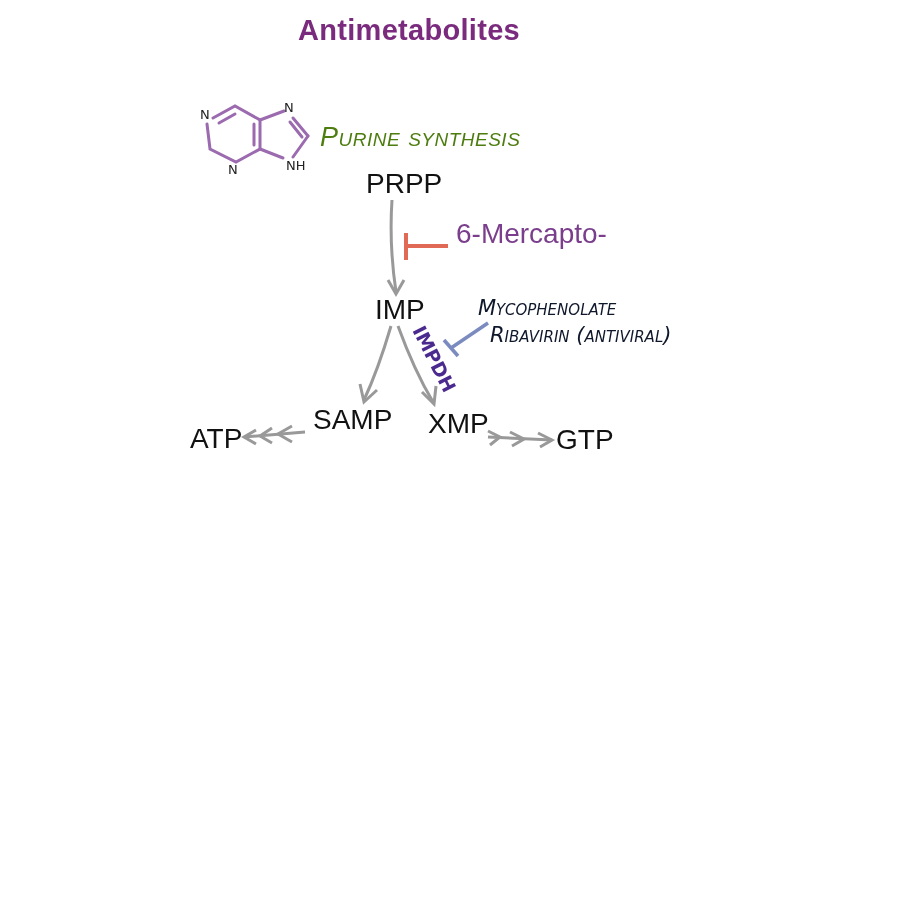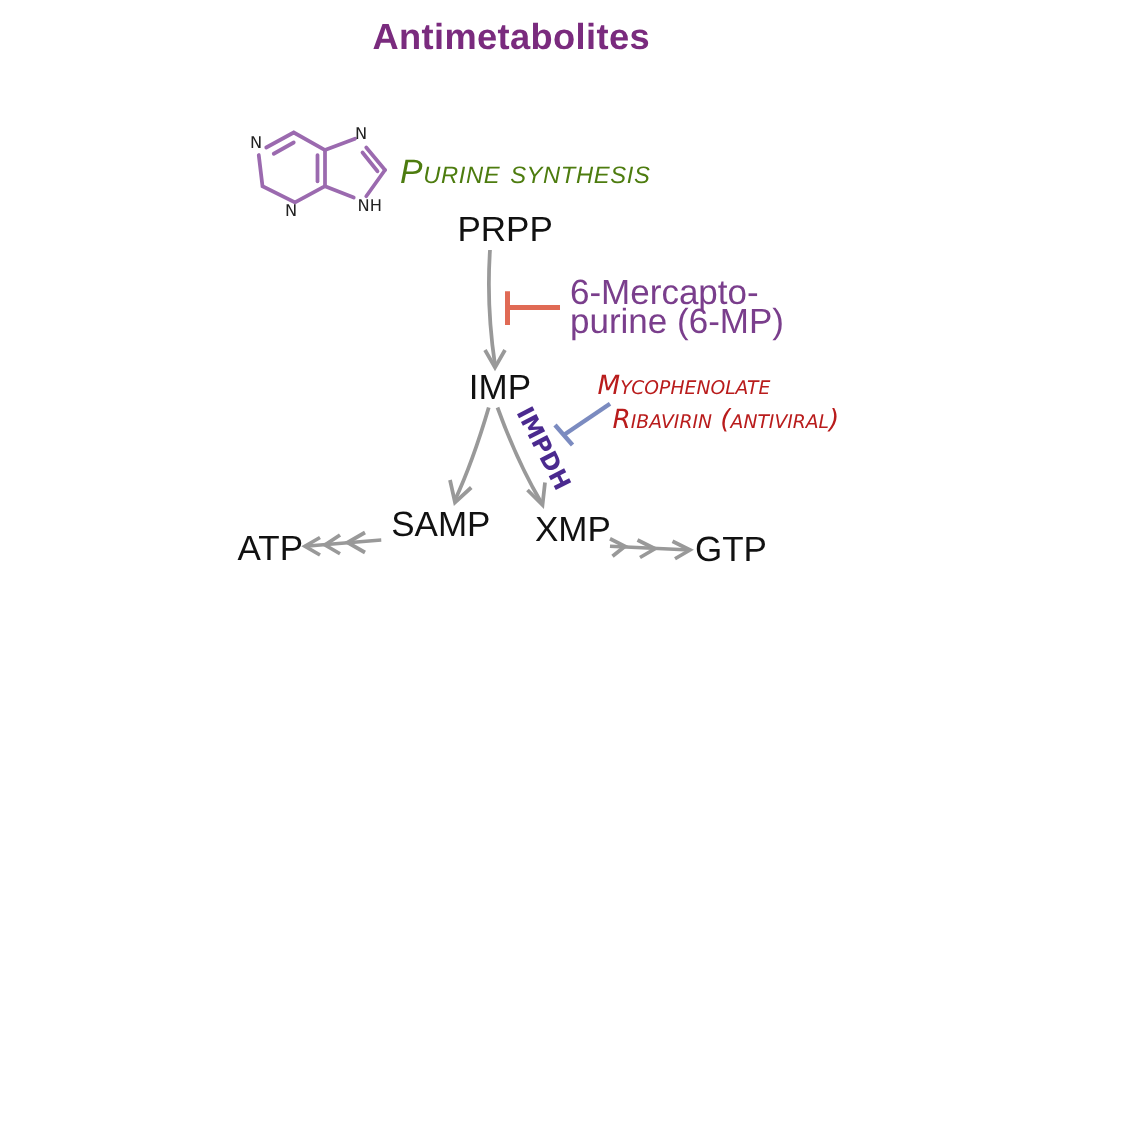--- a/index.html
+++ b/index.html
@@ -2,21 +2,21 @@
 <html><head>
 <meta charset="utf-8">
 <style>
   html, body { margin: 0; padding: 0; background: #ffffff; }
   body { width: 901px; height: 901px; position: relative; overflow: hidden; font-family: "DejaVu Sans", sans-serif; }
   .abs { position: absolute; white-space: nowrap; }
   .title { left: 0; width: 818px; top: 14px; text-align: center; font-family: "Liberation Sans", sans-serif; font-weight: bold; font-size: 29px; color: #7a2b7e; letter-spacing: 0.3px; }
   .hand { font-family: Liberation Sans, sans-serif; color: #111; font-size: 28px; }
   .purple-hand { font-family: Liberation Sans, sans-serif; font-style: italic; color: #4d7c0f; font-size: 27px; font-variant: small-caps; letter-spacing: 0.5px; }
   .drug1 { font-family: "Liberation Sans", sans-serif; color: #7a3e8c; font-size: 28px; line-height: 23px; }
-  .drug2 { font-family: "DejaVu Sans", sans-serif; font-style: italic; color: #b91c1c; font-size: 21px; font-variant: small-caps; line-height: 27px; }
+  .drug2 { font-family: "DejaVu Sans", sans-serif; font-style: italic; color: #0f172a; font-size: 21px; font-variant: small-caps; line-height: 27px; }
   .enzyme { font-family: "DejaVu Sans", sans-serif; font-weight: bold; color: #4b2a8f; font-size: 19px; transform-origin: left top; transform: rotate(63deg); }
   svg { position: absolute; left: 0; top: 0; }
   .atom { font-family: "DejaVu Sans", sans-serif; font-size: 13px; color: #222; }
 </style>
 </head>
 <body>
 
 <div class="abs title">Antimetabolites</div>
 
 <svg width="901" height="901">
@@ -67,21 +67,20 @@
 
 <div class="abs hand" style="left:366px;top:168px;">PRPP</div>
 <div class="abs hand" style="left:375px;top:294px;">IMP</div>
 <div class="abs hand" style="left:313px;top:404px;">SAMP</div>
 <div class="abs hand" style="left:428px;top:408px;">XMP</div>
 <div class="abs hand" style="left:190px;top:423px;">ATP</div>
 <div class="abs hand" style="left:556px;top:424px;text-align:center;">GTP</div>
 
 <div class="abs drug1" style="left:456px;top:222px;">
   <div>6-Mercapto-</div>
-  <div>purine (6-MP)</div>
 </div>
 
 <div class="abs drug2" style="left:478px;top:295px;">
   <div>Mycophenolate</div>
   <div style="padding-left:12px;">Ribavirin (antiviral)</div>
 </div>
 
 <div class="abs enzyme" style="left:428px;top:322px;">IMPDH</div>
 
 </body></html>

